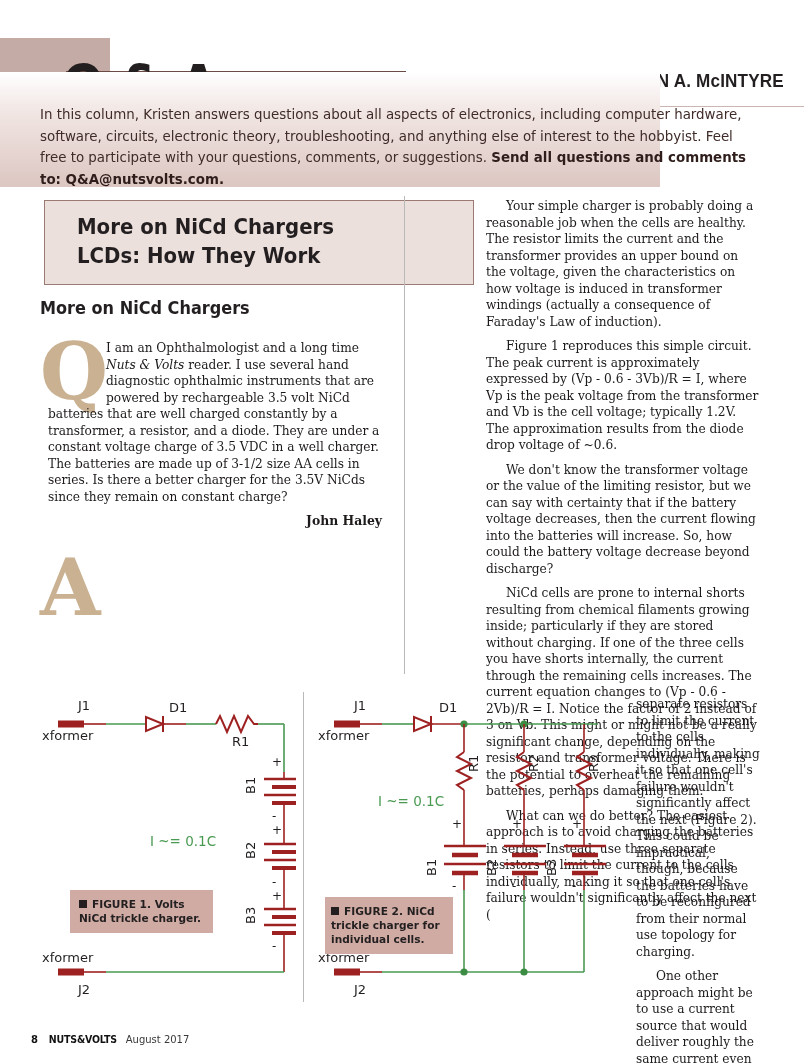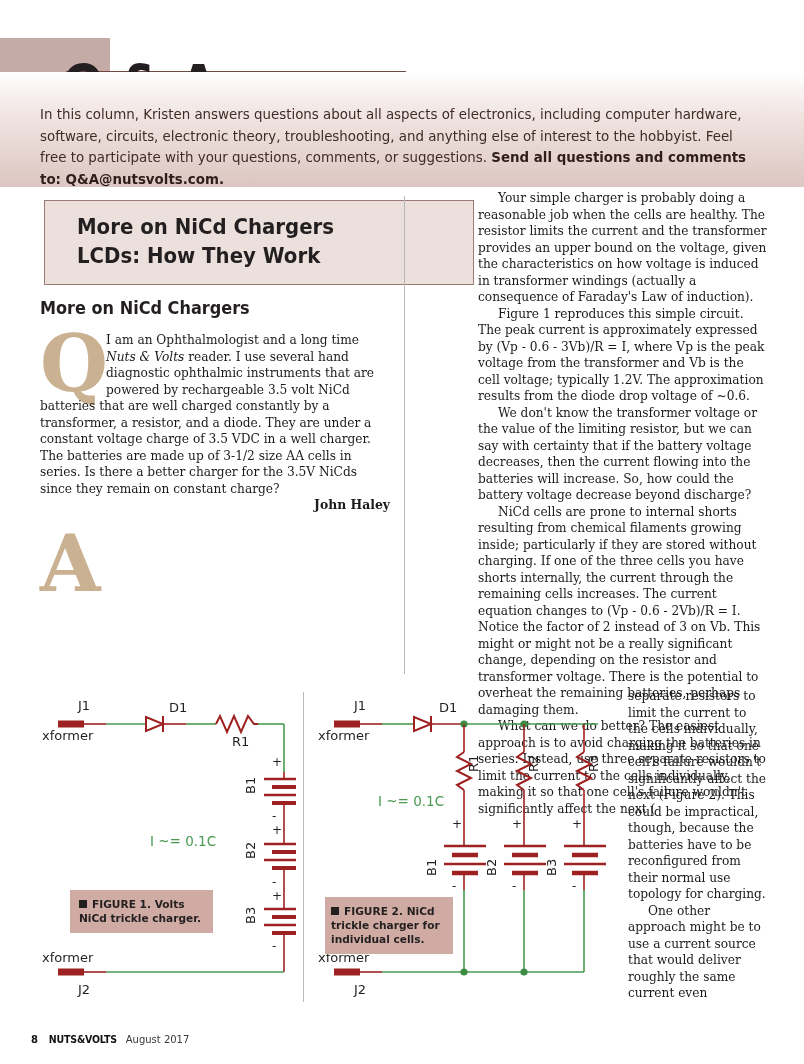--- a/index.html
+++ b/index.html
@@ -50,21 +50,21 @@
     transform:scaleX(0.9);
     transform-origin:right top;
   }
   .byline .sq{
     display:inline-block;width:11px;height:11px;background:#231f20;
     margin-right:7px;position:relative;top:0px;
   }
 
   
   .intro{
-    position:absolute;left:0;top:72px;width:804px;height:115px;
+    position:absolute;left:0;top:72px;width:660px;height:115px;
     background:linear-gradient(to bottom,#ffffff 0%,#f1e6e3 35%,#dcc6c1 100%);
   }
   .intro-text{
     position:absolute;left:40px;top:32px;width:720px;
     font-family:"DejaVu Sans", sans-serif;
     font-size:13.4px;
     line-height:21.5px;
     color:#3f2b28;
   }
   .intro-text b{font-weight:bold;color:#2e1d1b;}
@@ -98,21 +98,21 @@
 
   
   .col{
     position:absolute;
     font-family:"DejaVu Serif", serif;
     font-size:12.2px;
     line-height:16.5px;
     color:#1d1a19;
     text-align:left;
   }
-  .col p{margin:0;}
+  .col p{margin:8px;}
   .col .ind{text-indent:20px;}
   .col b{font-weight:normal;}
   .col i{font-style:italic;}
 
   .col-left{left:40px;top:332px;width:350px;}
   .col-right{left:478px;top:190px;width:290px;}
   .col-narrow{left:628px;top:688px;width:140px;}
 
   .signature{
     text-align:right;font-weight:bold;

